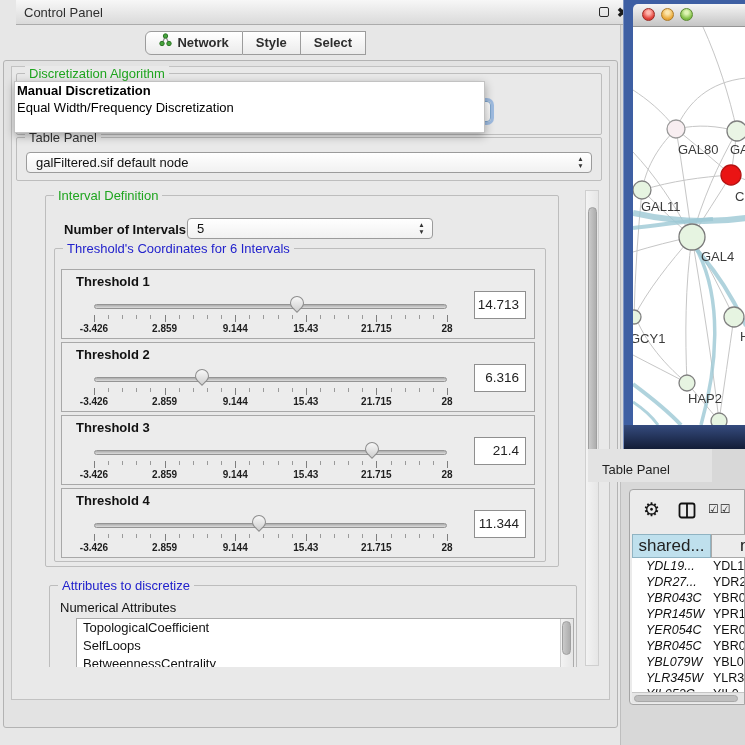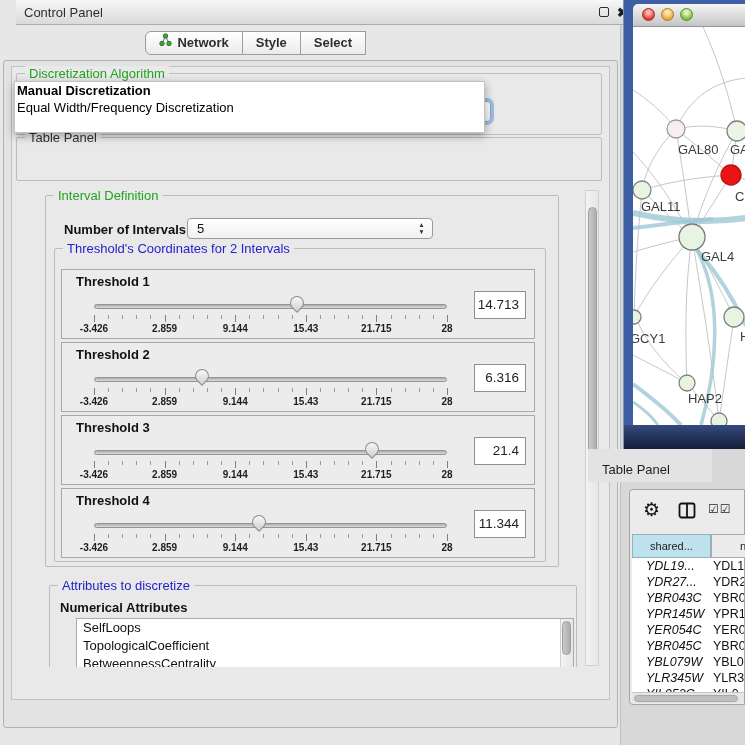--- a/index.html
+++ b/index.html
@@ -98,21 +98,21 @@
 
   #tp-titlebar { left:588px; top:449px; width:124px; height:33px; background:#E3E3E3; }
   #tp-title { left:14px; top:13px; color:#1F1F1F; }
   #tp-box { left:629px; top:489px; width:116px; height:216px; background:#EBEBEB;
     border:1px solid #A5A5A5; border-radius:4px 0 0 4px; }
   #tp-toolbar { left:0; top:0; width:100%; height:42px; }
   #gear-ic { left:13px; top:9px; font-size:19px; color:#141414; line-height:22px; }
   #cols-ic { left:48px; top:12px; }
   #checks-ic { left:78px; top:12px; font-size:12px; color:#222; letter-spacing:1px; }
   .tp-hcell { position:absolute; top:44px; height:24px; line-height:22px; text-align:center;
-    font-size:11px; color:#222; border:1px solid #A9A9A9; }
+    font-size:17px; color:#222; border:1px solid #A9A9A9; }
   #tp-h1 { left:2px; width:79px; background:#BFE0ED; border-color:#8FB3C2; }
   #tp-h2 { left:81px; width:60px; background:#ECECEC; text-align:left; padding-left:28px; }
   #tp-rows { position:absolute; left:2px; top:68px; width:112px; height:134px; background:#FFF; overflow:hidden; }
   .tp-row { height:16px; line-height:16px; font-size:12.5px; color:#111; position:relative; }
   .tp-c1 { position:absolute; left:14px;font-style:italic; } .tp-c2 { position:absolute; left:81px; }
   #tp-hbar { left:2px; top:202px; width:112px; height:11px; background:#E6E6E6; border-top:1px solid #C6C6C6; }
   #tp-hthumb { left:2px; top:2px; width:104px; height:7px; border-radius:4px; background:#BFBFBF; border:1px solid #A8A8A8; }
 </style>
 </head>
 <body>
@@ -157,37 +157,44 @@
           <div class="combo combo-focus" style="left:7px; top:27px; width:467px; height:21px;"></div>
         </div>
 
         <div class="abs" id="algo-popup" style="left:2px; top:14px;">
           <div class="pp-item b">Manual Discretization</div>
           <div class="pp-item">Equal Width/Frequency Discretization</div>
         </div>
 
         <div class="grp" style="left:4px; top:70px; width:586px; height:44px;">
           <span class="grp-title t-dark">Table Panel</span>
+          <div class="combo" style="left:9px; top:14px; width:566px; height:21px;">
+            <span>galFiltered.sif default node</span>
+            <span class="stepper">
+                <span>▲</span>
+                <span>▼</span>
+              </span>
+          </div>
         </div>
 
         <div class="abs" id="scroll-region" style="left:4px; top:122px;">
 
           <div class="grp" style="left:29px; top:6px; width:514px; height:372px;">
             <span class="grp-title t-green">Interval Definition</span>
             <span class="abs" style="left:18px; top:26px; font-weight:bold; color:#111;">Number of Intervals</span>
             <div class="combo" style="left:141px; top:22px; width:246px; height:21px;">
               <span>5</span>
               <span class="stepper">
                   <span>▲</span>
                   <span>▼</span>
                 </span>
             </div>
 
             <div class="grp" style="left:8px; top:52px; width:492px; height:314px;">
-              <span class="grp-title t-blue" style="background:#E9E9E9;">Threshold's Coordinates for 2 Intervals</span>
+              <span class="grp-title t-blue" style="background:#E9E9E9;">Threshold's Coordinates for 6 Intervals</span>
               <div class="abs" id="threshold-list" style="left:6px; top:20px;">
                   <div class="thr-box">
                     <div class="thr-label">Threshold 1</div>
                     <div class="track"></div>
                     <div class="thumb" style="left: 227.751px;"></div>
                     <div class="ticks">
                       <div class="tick major" style="left: 0%;"></div>
                       <div class="tick minor" style="left: 4%;"></div>
                       <div class="tick minor" style="left: 8%;"></div>
                       <div class="tick minor" style="left: 12%;"></div>
@@ -349,24 +356,24 @@
                       <span class="tick-lbl" style="left: 100%;">28</span>
                     </div>
                     <div class="valbox">11.344</div>
                   </div>
                 </div>
             </div>
           </div>
 
           <div class="grp" style="left:33px; top:396px; width:528px; height:84px;">
             <span class="grp-title t-blue">Attributes to discretize</span>
-            <span class="abs" style="left:10px; top:14px; font-weight:bold; color:#111;">Numerical Attributes</span>
+            <span class="abs" style="left:10px; top:14px; font-weight:normal; color:#111;">Numerical Attributes</span>
             <div id="attr-list">
-              <div class="attr-item">SelfLoops</div>
-                <div class="attr-item">TopologicalCoefficient</div>
+              <div class="attr-item">TopologicalCoefficient</div>
+                <div class="attr-item">SelfLoops</div>
                 <div class="attr-item">BetweennessCentrality</div>
                 <div class="sb-v" style="right:0; top:0; width:13px; height:50px; border:none; border-left:1px solid #CFCFCF;">
                 <div class="sb-thumb" style="top:2px; height:34px;"></div>
               </div>
             </div>
           </div>
 
           <div class="sb-v" style="left:569px; top:1px; width:14px; height:476px;">
             <div class="sb-thumb" style="left:1.5px; top:16px; height:266px;"></div>
           </div>

